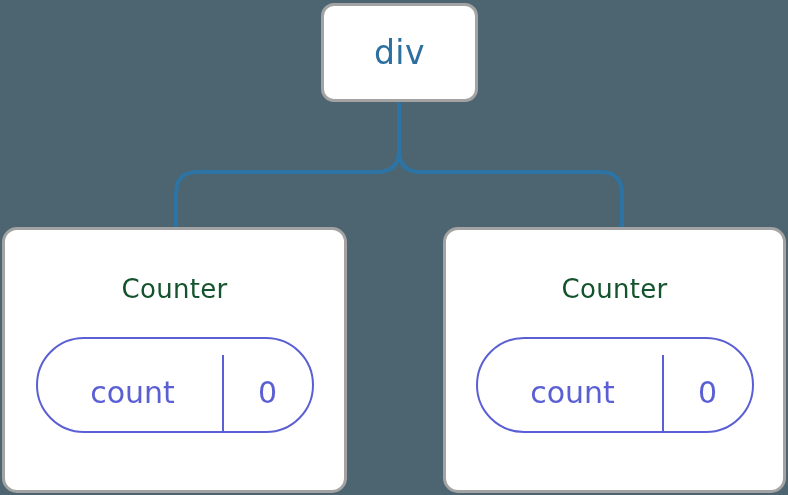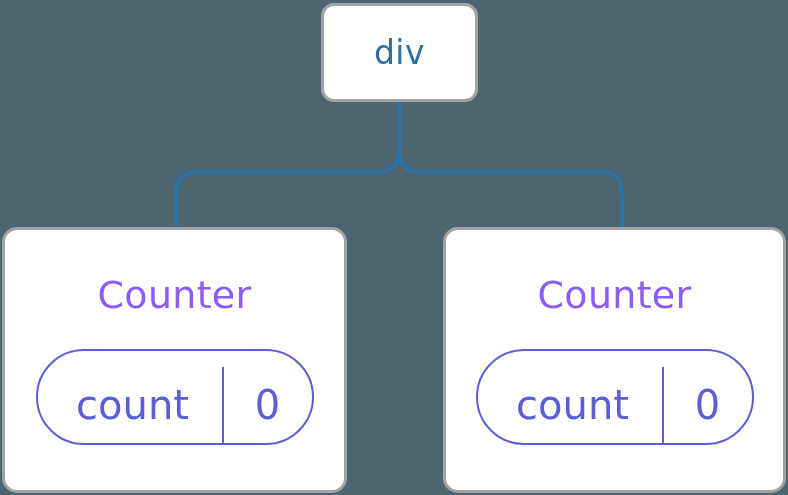--- a/index.html
+++ b/index.html
@@ -61,22 +61,22 @@
   .child-node {
     top: 227px;
     height: 266px;
     padding-top: 46px;
     border-radius: 15px;
   }
   #node-child-0 { left: 2px;   width: 345px; }
   #node-child-1 { left: 443px; width: 343px; }
 
   .child-node .node-title {
-    font-size: 38px;
-    color: #8b5cf6;
+    font-size: 26px;
+    color: #14532d;
     line-height: 1;
     letter-spacing: 0.3px;
   }
 
   
   .state-pill {
     margin-top: 35px;
     display: flex;
     align-items: stretch;
     height: 96px;
@@ -85,21 +85,21 @@
     box-sizing: border-box;
     background: #ffffff;
     overflow: hidden;
   }
   .pill-key,
   .pill-val {
     display: flex;
     align-items: center;
     justify-content: center;
     color: #5b5fd4;
-    font-size: 40px;
+    font-size: 30px;
     line-height: 1;
     margin-top: 16px;
   }
   .pill-key {
     width: 178px;
     padding-left: 6px;
   }
   .pill-val {
     width: 88px;
     border-left: 2px solid #5b5fd4;

